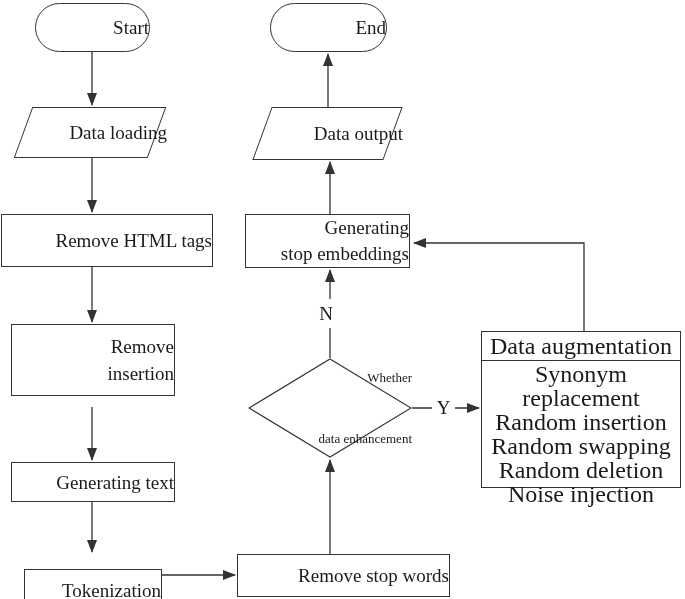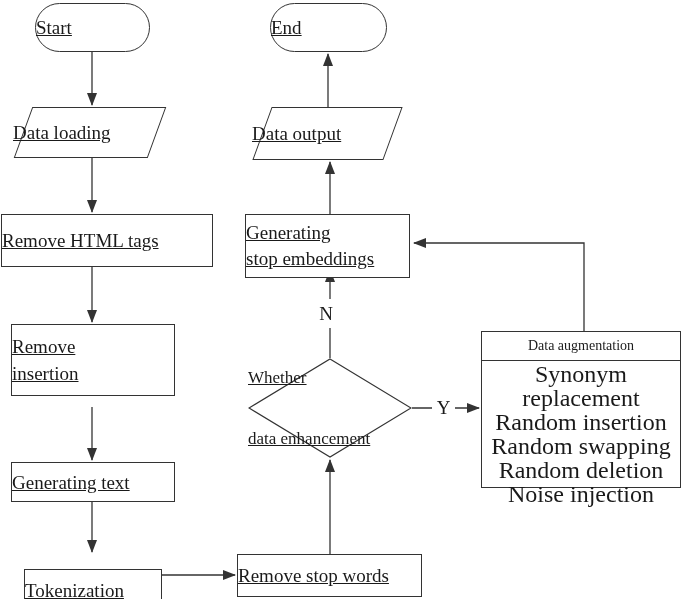--- a/index.html
+++ b/index.html
@@ -3,44 +3,44 @@
 <meta charset="utf-8">
 <style>
   html,body { margin:0; padding:0; background:#fff; }
   .canvas {
     position:relative; width:685px; height:599px; background:#ffffff;
     font-family:"Liberation Serif", serif; color:#1a1a1a; overflow:hidden;
   }
   .edges { position:absolute; left:0; top:0; width:685px; height:599px; }
   .node {
     position:absolute; display:flex; flex-direction:column;
-    align-items:flex-start; justify-content:center; text-align:center;
-    font-size:19px; line-height:25px; box-sizing:border-box;text-decoration:underline;
+    align-items:flex-end; justify-content:center; text-align:center;
+    font-size:19px; line-height:25px; box-sizing:border-box;
   }
   .rect { border:1.2px solid #333; background:#fff; }
   .terminator { border:1.2px solid #333; background:#fff; border-radius:25px; }
   .para { background:transparent; }
   .para::before {
     content:""; position:absolute; top:0; bottom:0; left:10px; right:10px;
     border:1.2px solid #333; background:#fff; transform:skewX(-20deg);
   }
   .para > * { position:relative; z-index:1; }
-  .diamond { border:none; background:transparent; font-size:17px; line-height:22px;gap:39px; }
+  .diamond { border:none; background:transparent; font-size:13px; line-height:22px;gap:39px; }
   .diamond svg { position:absolute; left:0; top:0; width:100%; height:100%; }
   .diamond .dtext { position:relative; z-index:1; }
   .multiline { line-height:27px; }
   .twoline { line-height:26px; }
   .aug {
     position:absolute; left:481px; top:331px; width:200px; height:157px;
     border:1.2px solid #333; background:#fff; box-sizing:border-box;
     display:flex; flex-direction:column; text-align:center;
   }
   .aug-header {
     height:28px; border-bottom:1.2px solid #333; display:flex;
-    align-items:center; justify-content:center; font-size:14px; flex:0 0 auto;
+    align-items:center; justify-content:center; font-size:24px; flex:0 0 auto;
   }
   .aug-list { flex:1; display:flex; flex-direction:column; justify-content:center; padding:1px 0; }
   .aug-item { font-size:24px; line-height:24px; }
   .edge-label {
     position:absolute; background:#ffffff; font-size:19px;
     display:flex; align-items:center; justify-content:center; z-index:2;
   }
 </style>
 </head>
 <body>
@@ -87,33 +87,33 @@
   </div>
 
   <div class="node rect" style="left:11px; top:462px; width:164px; height:40px;">
     <span>Generating text</span>
   </div>
 
   <div class="node rect" style="left:24px; top:554px; width:138px; height:43px;margin-top:15px;">
     <span>Tokenization</span>
   </div>
 
-  <div class="node rect" style="left:237px; top:554px; width:185px; height:43px;">
+  <div class="node rect" style="left:237px; top:554px; width:213px; height:43px;">
     <span>Remove stop words</span>
   </div>
 
   <div class="node diamond" style="left:248px; top:358px; width:164px; height:100px;">
     <svg viewBox="0 0 164 100">
       <polygon points="82,1 163,50 82,99 1,50" fill="#ffffff" stroke="#333333" stroke-width="1.2"></polygon>
     </svg>
     <div class="dtext">Whether</div>
     <div class="dtext">data enhancement</div>
   </div>
 
-  <div class="node rect twoline" style="left:245px; top:214px; width:165px; height:64px;">
+  <div class="node rect twoline" style="left:245px; top:214px; width:165px; height:54px;">
     <div>Generating</div>
     <div>stop embeddings</div>
   </div>
 
   <div class="node terminator" style="left:270px; top:3px; width:117px; height:49px;">
     <span>End</span>
   </div>
 
   <div class="node para" style="left:252px; top:107px; width:151px; height:53px;">
     <span>Data output</span>

